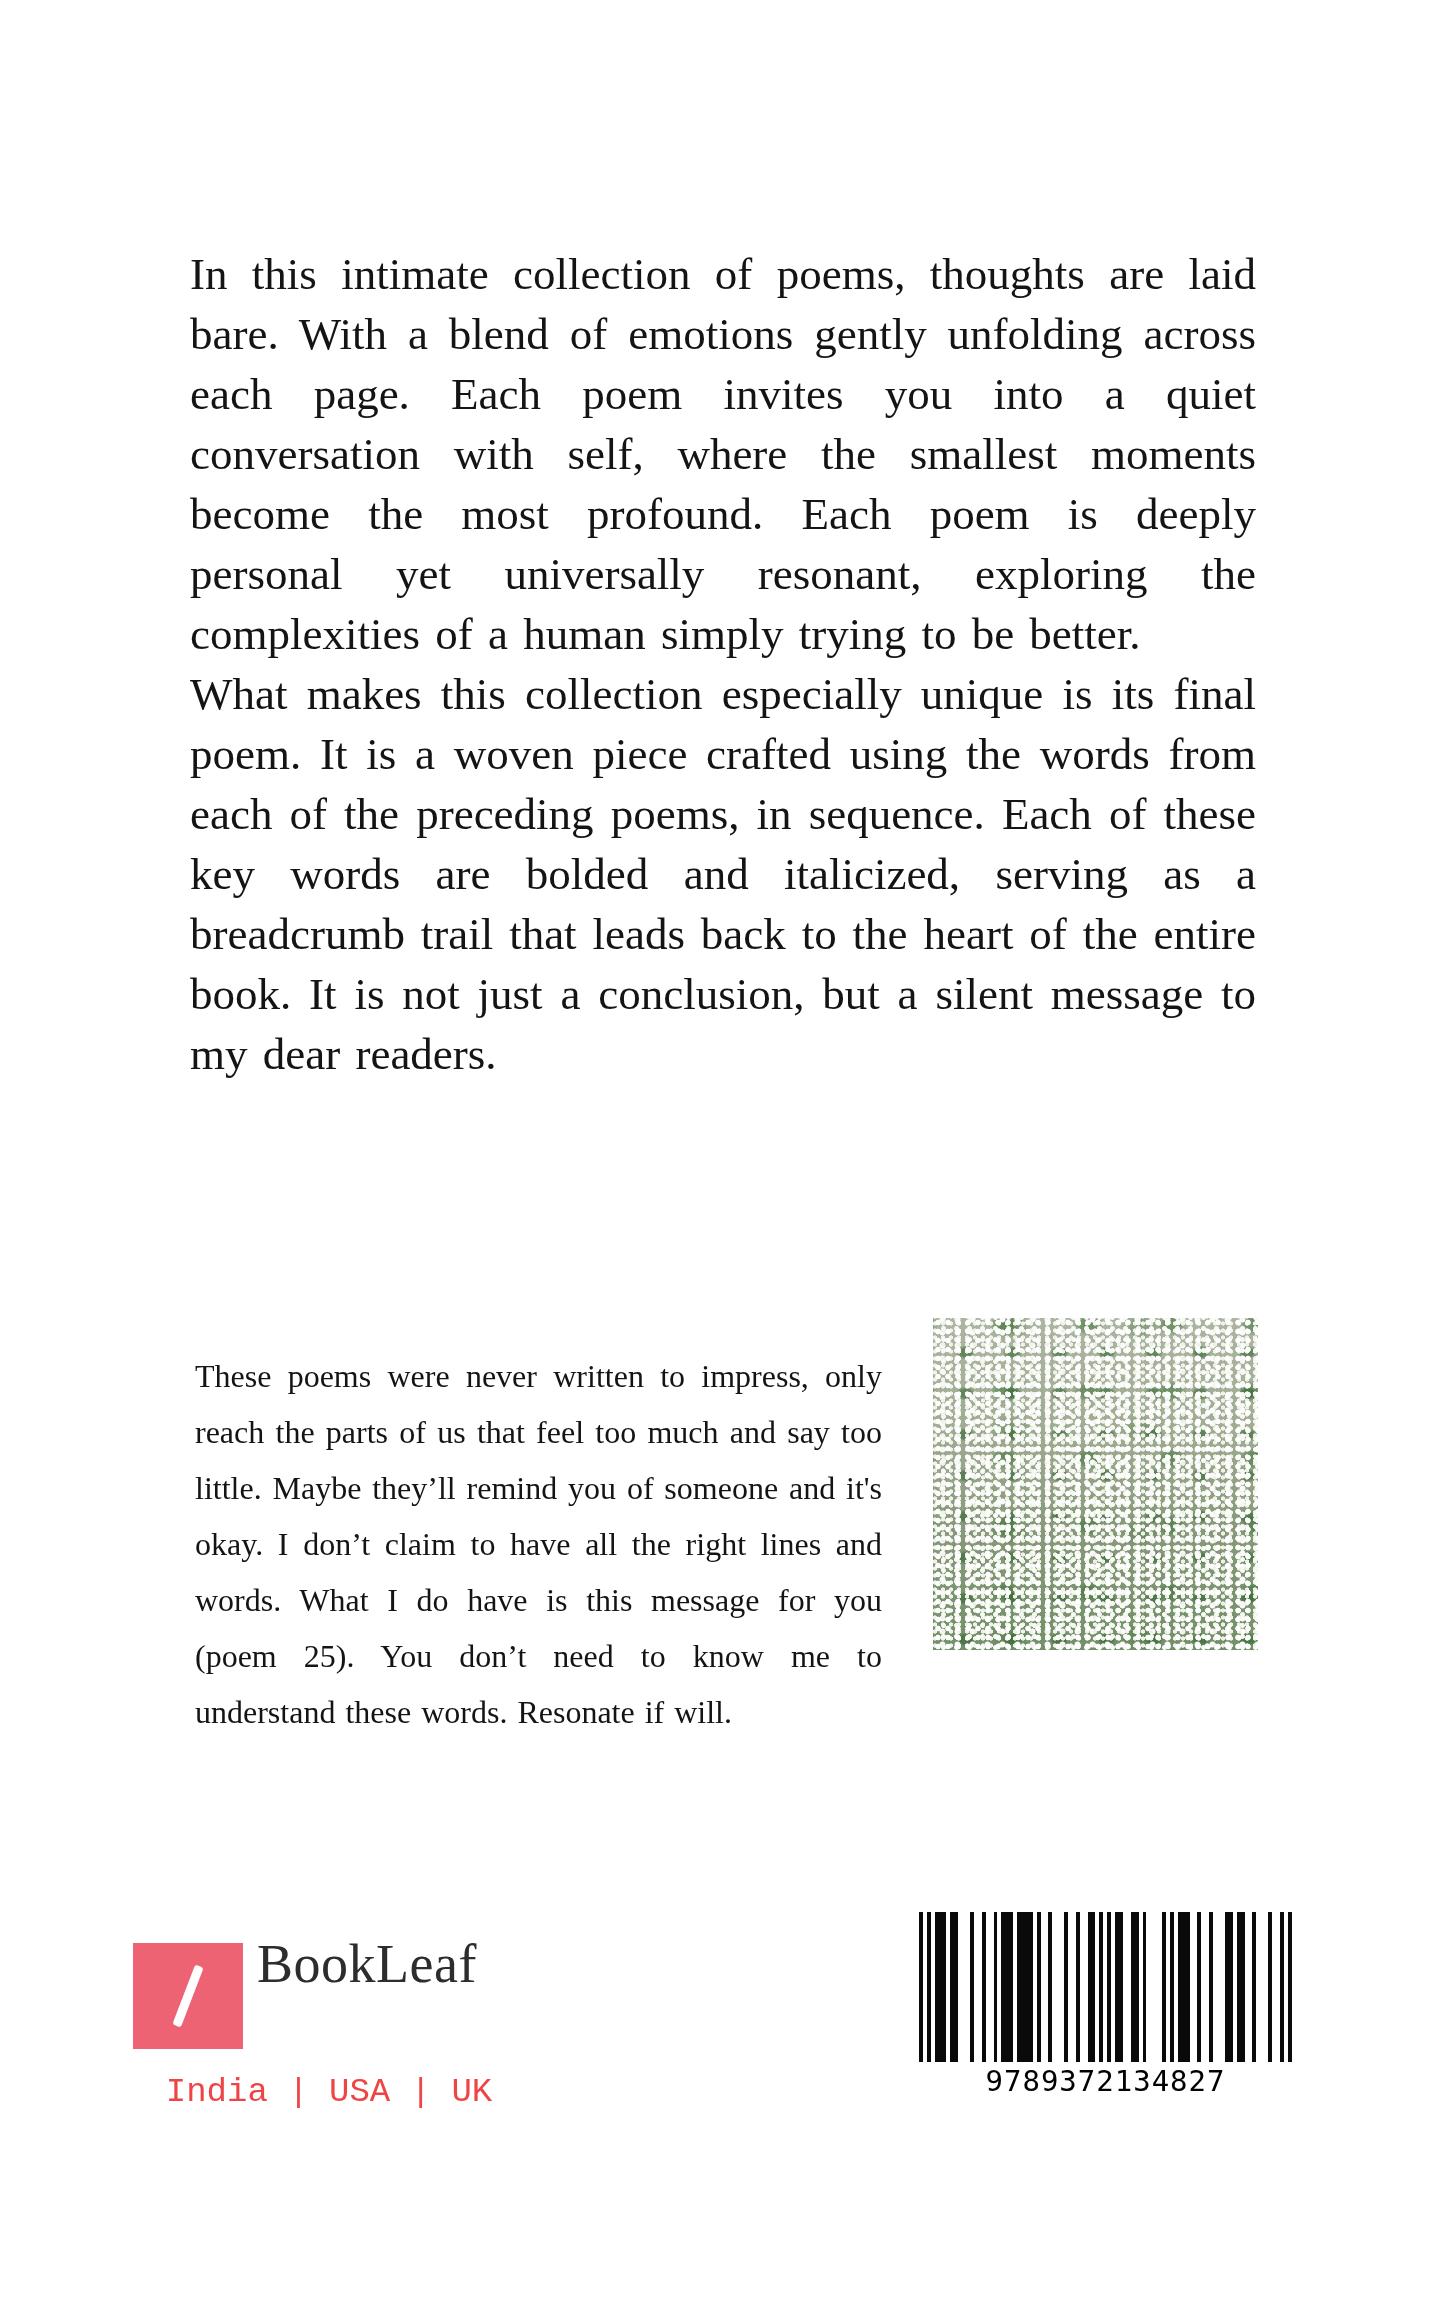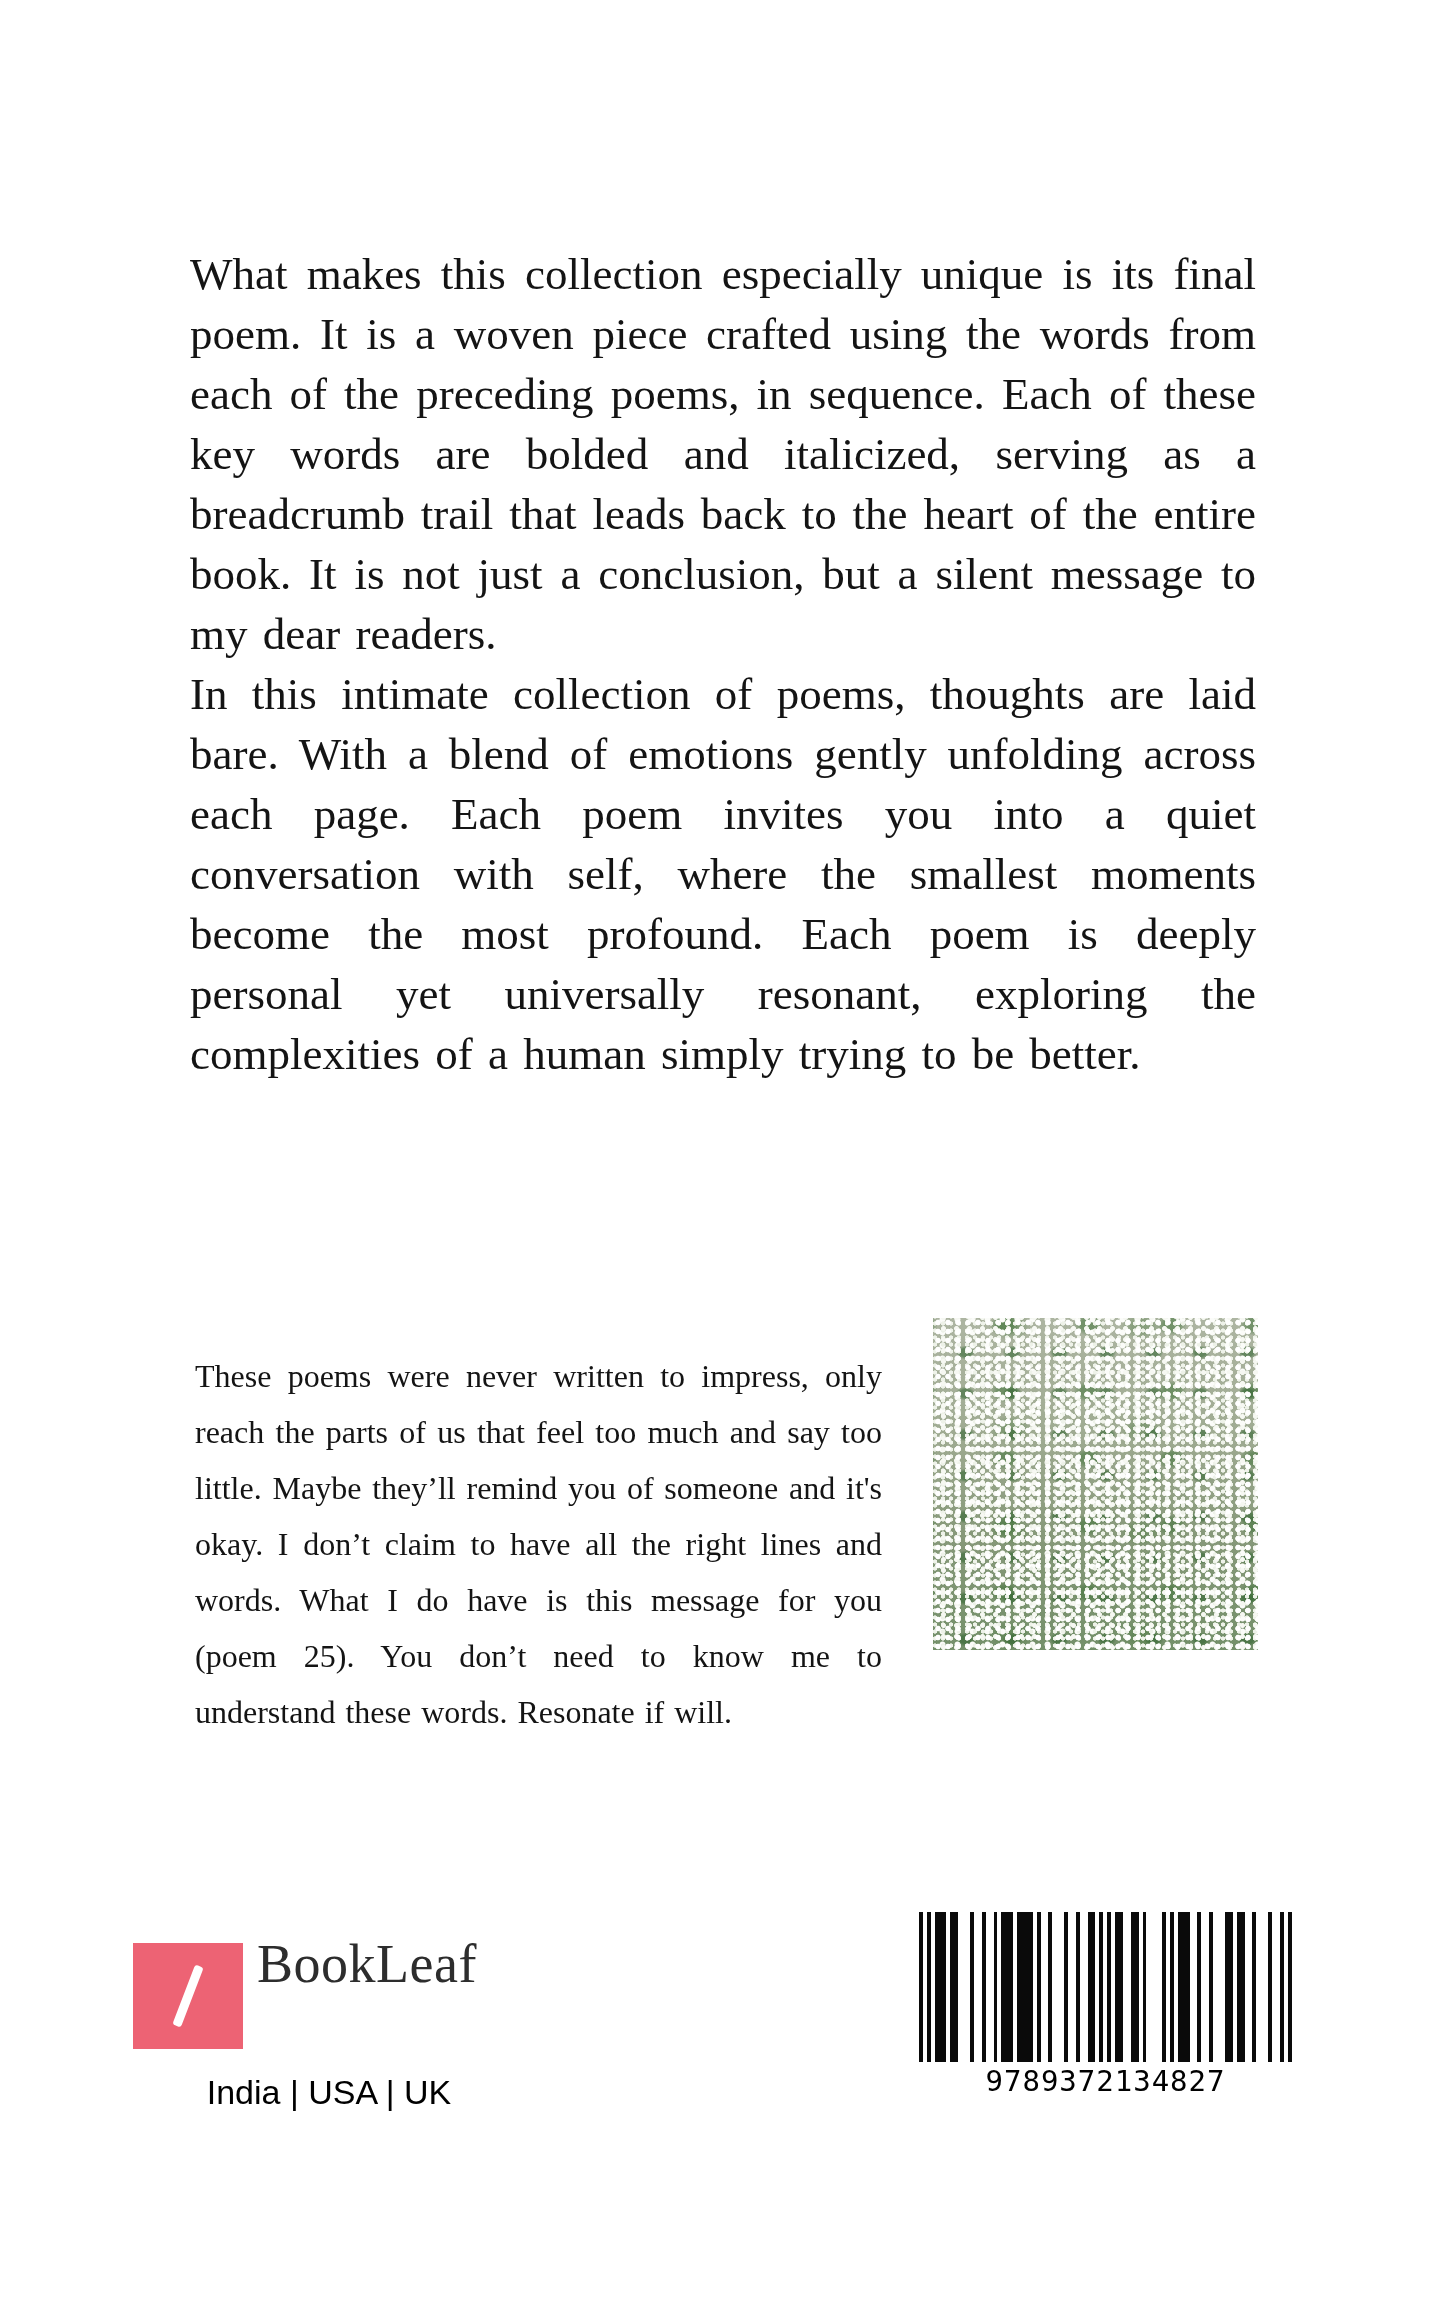--- a/index.html
+++ b/index.html
@@ -113,24 +113,24 @@
     letter-spacing: 0.5px;
     color: #2d2d2d;
     white-space: nowrap;
   }
   .regions {
     position: absolute;
     left: 0;
     top: 129px;
     width: 392px;
     text-align: center;
-    font-family: Liberation Sans, sans-serif;
+    font-family: Liberation Mono, monospace;
     font-size: 34px;
     line-height: 40px;
-    color: #000000;
+    color: #ef4444;
     white-space: nowrap;
   }
 
   
   .barcode {
     position: absolute;
     left: 890px;
     top: 1912px;
     width: 373px;
     margin-left: 29px;
@@ -152,22 +152,22 @@
     color: #000000;
     white-space: nowrap;
   }
 </style>
 </head>
 <body>
 
 <div class="page">
 
   <section class="blurb">
+    <p>In this intimate collection of poems, thoughts are laid bare. With a blend of emotions gently unfolding across each page. Each poem invites you into a quiet conversation with self, where the smallest moments become the most profound. Each poem is deeply personal yet universally resonant, exploring the complexities of a human simply trying to be better.</p>
     <p>What makes this collection especially unique is its final poem. It is a woven piece crafted using the words from each of the preceding poems, in sequence. Each of these key words are bolded and italicized, serving as a breadcrumb trail that leads back to the heart of the entire book. It is not just a conclusion, but a silent message to my dear readers.</p>
-    <p>In this intimate collection of poems, thoughts are laid bare. With a blend of emotions gently unfolding across each page. Each poem invites you into a quiet conversation with self, where the smallest moments become the most profound. Each poem is deeply personal yet universally resonant, exploring the complexities of a human simply trying to be better.</p>
   </section>
 
 
   <p class="about-body">These poems were never written to impress, only reach the parts of us that feel too much and say too little. Maybe they’ll remind you of someone and it's okay. I don’t claim to have all the right lines and words. What I do have is this message for you (poem 25). You don’t need to know me to understand these words. Resonate if will.</p>
 
   <div class="flower-photo"></div>
 
   <div class="publisher">
     <div class="logo-square">
       <span class="logo-slash"></span>

